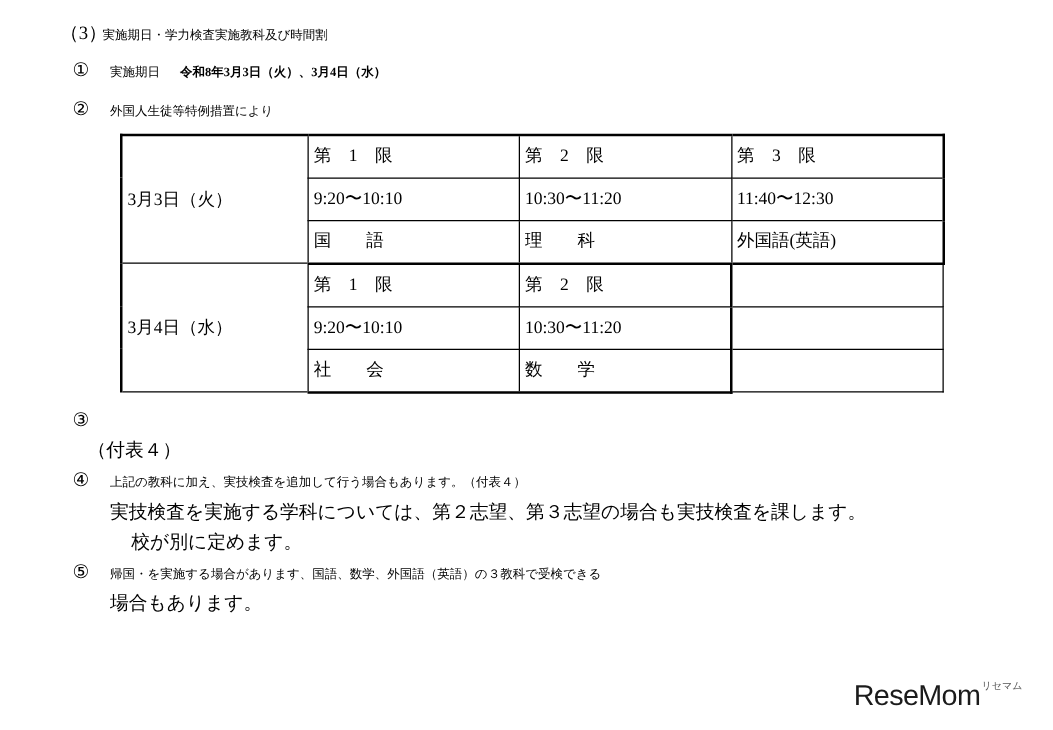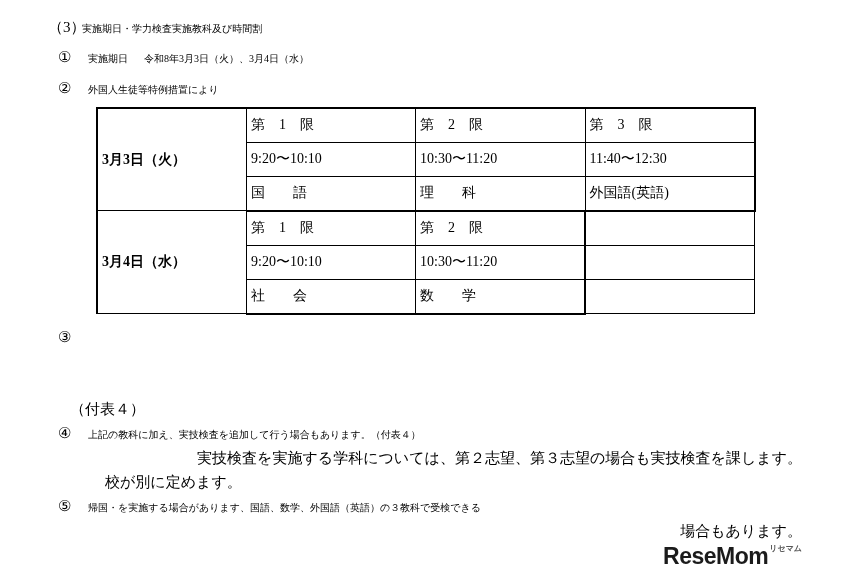--- a/index.html
+++ b/index.html
@@ -36,21 +36,21 @@
     font-size: 15px;
   }
   .marker.circ {
     width: 30px;
     flex: 0 0 30px;
   }
   .txt {
     font-size: 10px;
   }
   .bold {
-    font-weight: normal;
+    font-weight: bold;
     text-align: right;
   }
   .row-1 { margin-top: 2px; }
   .row-2 { margin-top: 7px; padding-left: 10px; }
   .row-3 { margin-top: 7px; padding-left: 10px; }
 
   .tbl-wrap {
     margin-top: 7px;
     padding-left: 48px;
   }
@@ -60,21 +60,21 @@
   }
   table.sched td {
     border: 1px solid #000000;
     vertical-align: middle;
     font-size: 14px;
     height: 33px;
     padding: 0 4px;
   }
   td.daycell {
     width: 140px;
-    font-weight: bold;
+    font-weight: normal;
     font-size: 15px;
   }
   td.period {
     width: 160px;
     font-size: 14.5px;
   }
   td.time {
     font-size: 13.5px;
   }
   td.subject {
@@ -98,41 +98,39 @@
     font-size: 15px;
     line-height: 1.62;
     white-space: nowrap;
     padding-left: 10px;
   }
   .note-cont {
     padding-left: 40px;
     font-size: 15px;
     line-height: 1.62;
     white-space: nowrap;
-    text-align: right;
   }
   .note-cont2 {
     padding-left: 57px;
     font-size: 15px;
     line-height: 1.62;
     white-space: nowrap;
   }
   .note-sub {
     padding-left: 22px;
     font-size: 15px;
     line-height: 1.62;
     white-space: nowrap;
-    margin-top: 48px;
   }
   .logo {
     position: absolute;
-    right: 40px;
+    right: 24px;
     bottom: 14px;
     font-family: "Liberation Sans", sans-serif;
-    font-weight: bold;
+    font-weight: normal;
     font-size: 23px;
     letter-spacing: -0.5px;
     color: #1b1b1b;
     margin-left: 17px;
   }
   .logo .sub {
     font-size: 8px;
     letter-spacing: 0;
     vertical-align: top;
     display: inline-block;

